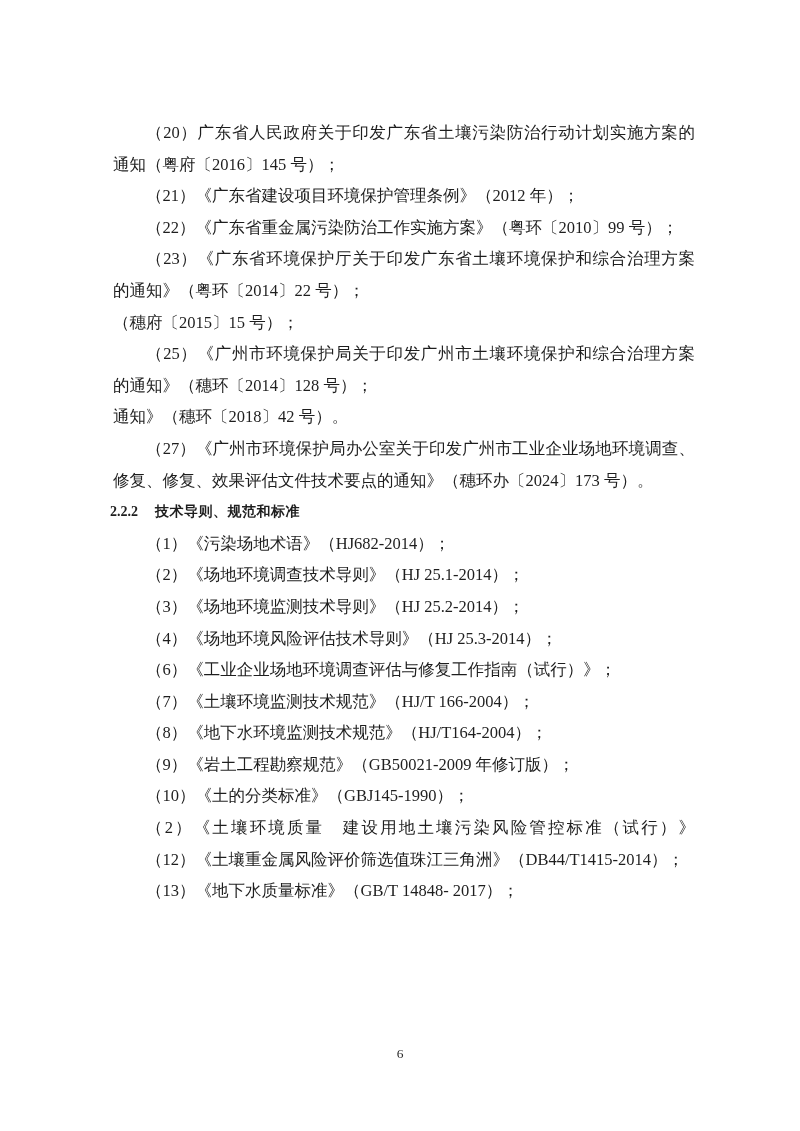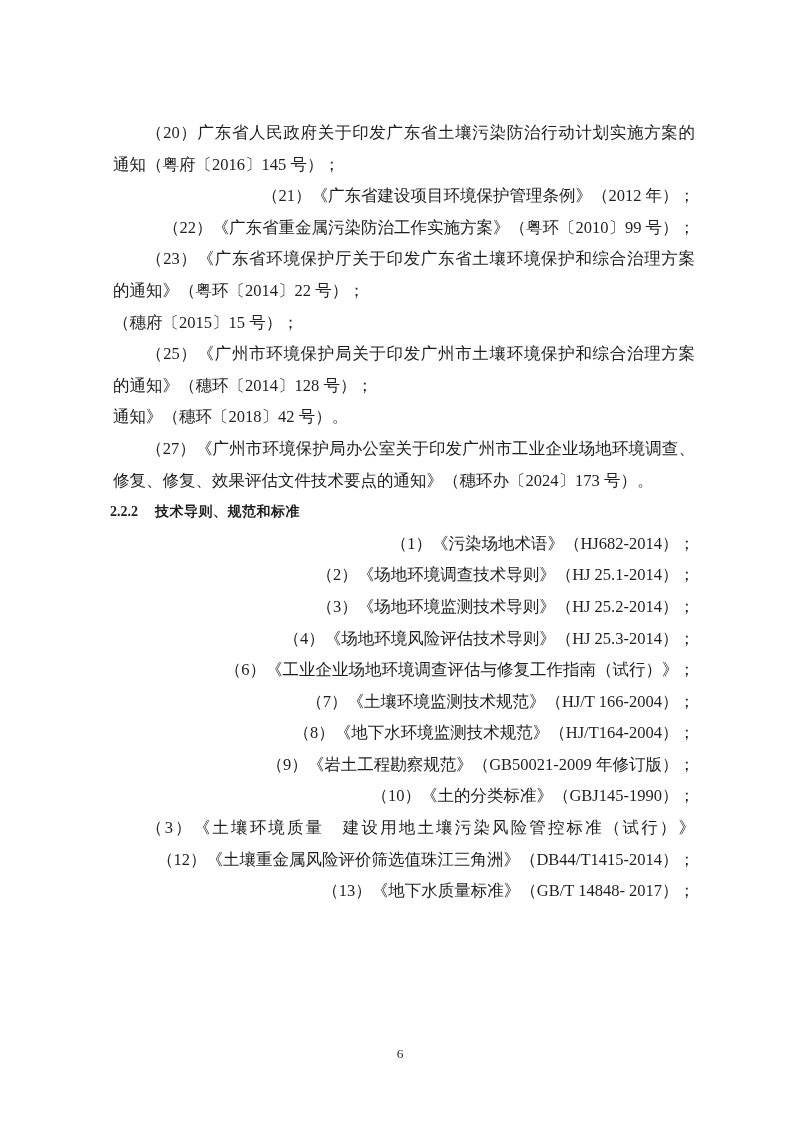--- a/index.html
+++ b/index.html
@@ -25,21 +25,21 @@
   }
   .para { margin: 0; padding: 0; }
   .ln {
     font-size: 16.5px;
     line-height: 31.6px;
     height: 31.6px;
     overflow: hidden;
     white-space: normal;
     text-align: left;
   }
-  .indent { text-indent: 2em; text-align: right; }
+  .indent { text-indent: 2em; }
   .fill {
     text-align: justify;
     text-align-last: justify;
   }
   .sec-heading {
     margin: 0 0 0 -3px;
     padding: 0;
     font-size: 14px;
     line-height: 31.6px;
     height: 31.6px;
@@ -142,21 +142,21 @@
 
     <div class="para">
       <div class="ln indent">（9）《岩土工程勘察规范》（GB50021-2009 年修订版）；</div>
     </div>
 
     <div class="para">
       <div class="ln indent">（10）《土的分类标准》（GBJ145-1990）；</div>
     </div>
 
     <div class="para">
-      <div class="ln indent fill">（3）《土壤环境质量　建设用地土壤污染风险管控标准（试行）》</div>
+      <div class="ln indent fill">（2）《土壤环境质量　建设用地土壤污染风险管控标准（试行）》</div>
     </div>
 
     <div class="para">
       <div class="ln indent">（12）《土壤重金属风险评价筛选值珠江三角洲》（DB44/T1415-2014）；</div>
     </div>
 
     <div class="para">
       <div class="ln indent">（13）《地下水质量标准》（GB/T 14848- 2017）；</div>
     </div>
 

